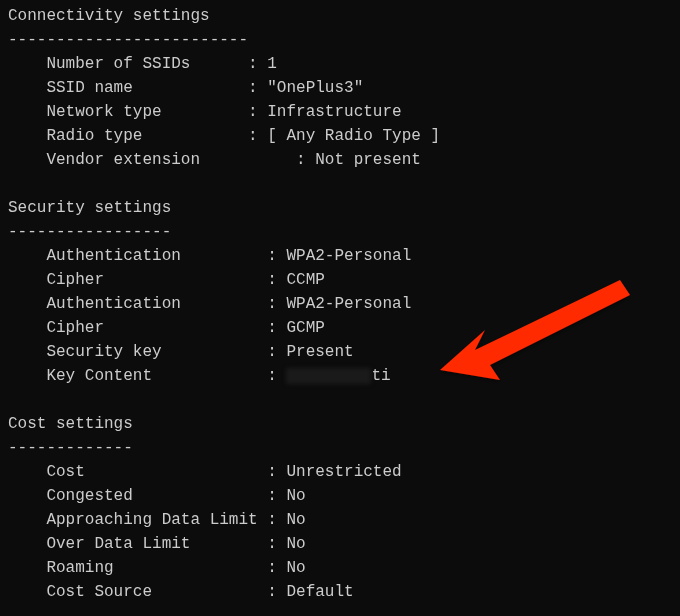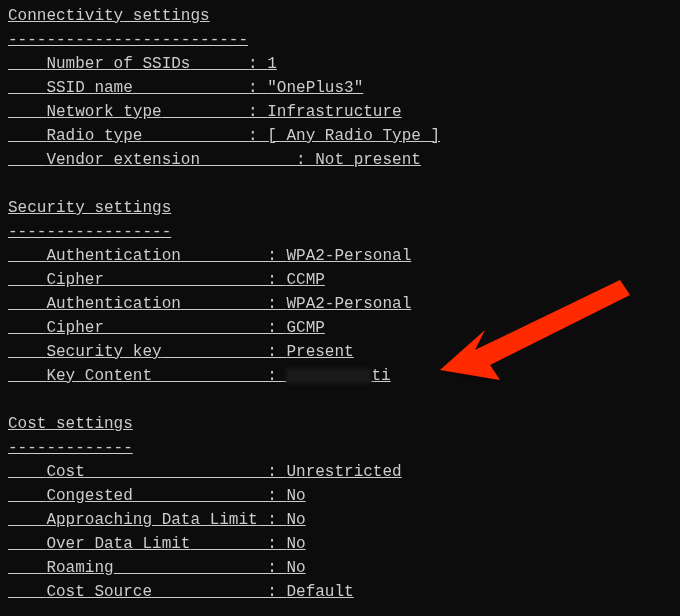--- a/index.html
+++ b/index.html
@@ -11,21 +11,20 @@
       padding: 4px 8px;
       width: 680px;
       box-sizing: border-box;
       position: relative;
     }
     pre {
       margin: 0;
       font-family: inherit;
       line-height: 1.5;
       white-space: pre;
-      text-decoration: underline;
     }
     .arrow {
       position: absolute;
       left: 440px;
       top: 270px;
       pointer-events: none;
     }
     .redacted {
       display: inline-block;
       width: 85px;

